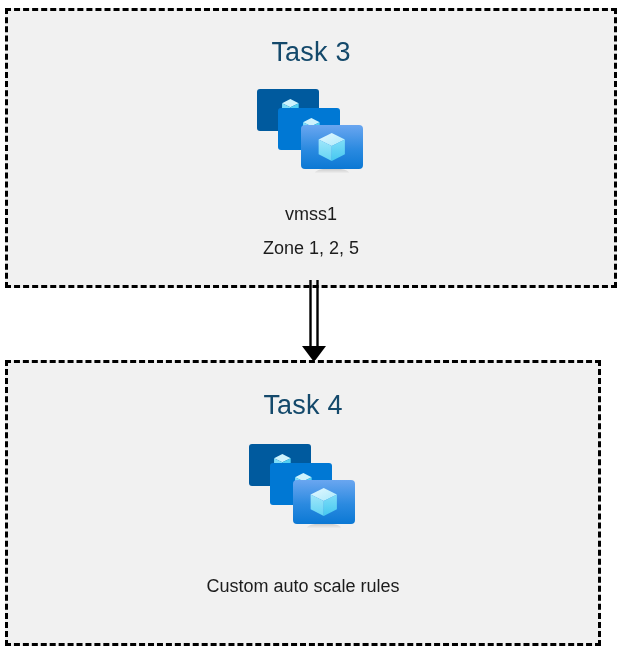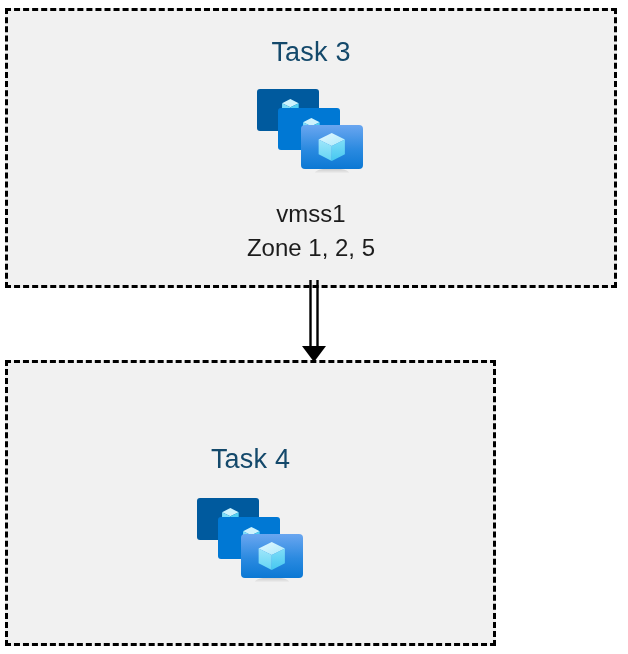--- a/index.html
+++ b/index.html
@@ -36,40 +36,39 @@
   }
   #box-task-3 {
     left: 5px;
     top: 8px;
     width: 612px;
     height: 280px;
   }
   #box-task-4 {
     left: 5px;
     top: 360px;
-    width: 491px;
+    width: 596px;
     height: 286px;
-    justify-content: center;
   }
 
   .task-title {
     color: #14496b;
     font-size: 27px;
     line-height: 1;
     font-weight: 400;
     letter-spacing: 0.2px;
     white-space: nowrap;
   }
   #box-task-3 .task-title { margin-top: 28px; }
   #box-task-4 .task-title { margin-top: 29px; }
 
   .caption-block {
     text-align: center;
     color: #1c1c1c;
-    font-size: 24px;
+    font-size: 18px;
     line-height: 34px;
     font-weight: 400;
     white-space: nowrap;
   }
   #box-task-3 .caption-block { margin-top: 16px; }
   #box-task-4 .caption-block { margin-top: 33px; }
 
   
   .vmss-icon {
     width: 120px;
@@ -233,15 +232,18 @@
       <g>
         <rect x="50" y="44" width="62" height="44" rx="4" fill="url(#frontScreen4)"></rect>
         <g transform="translate(66,52) scale(0.82)">
           <polygon points="18,0 34,8 18,16 2,8" fill="url(#cubeTop4)"></polygon>
           <polygon points="2,8 18,16 18,34 2,26" fill="url(#cubeLeft4)"></polygon>
           <polygon points="34,8 18,16 18,34 34,26" fill="url(#cubeRight4)"></polygon>
         </g>
       </g>
     </svg>
 
+    <div class="caption-block">
+      <div>Custom auto scale rules</div>
+    </div>
   </div>
 
 </div>
 
 </body></html>

